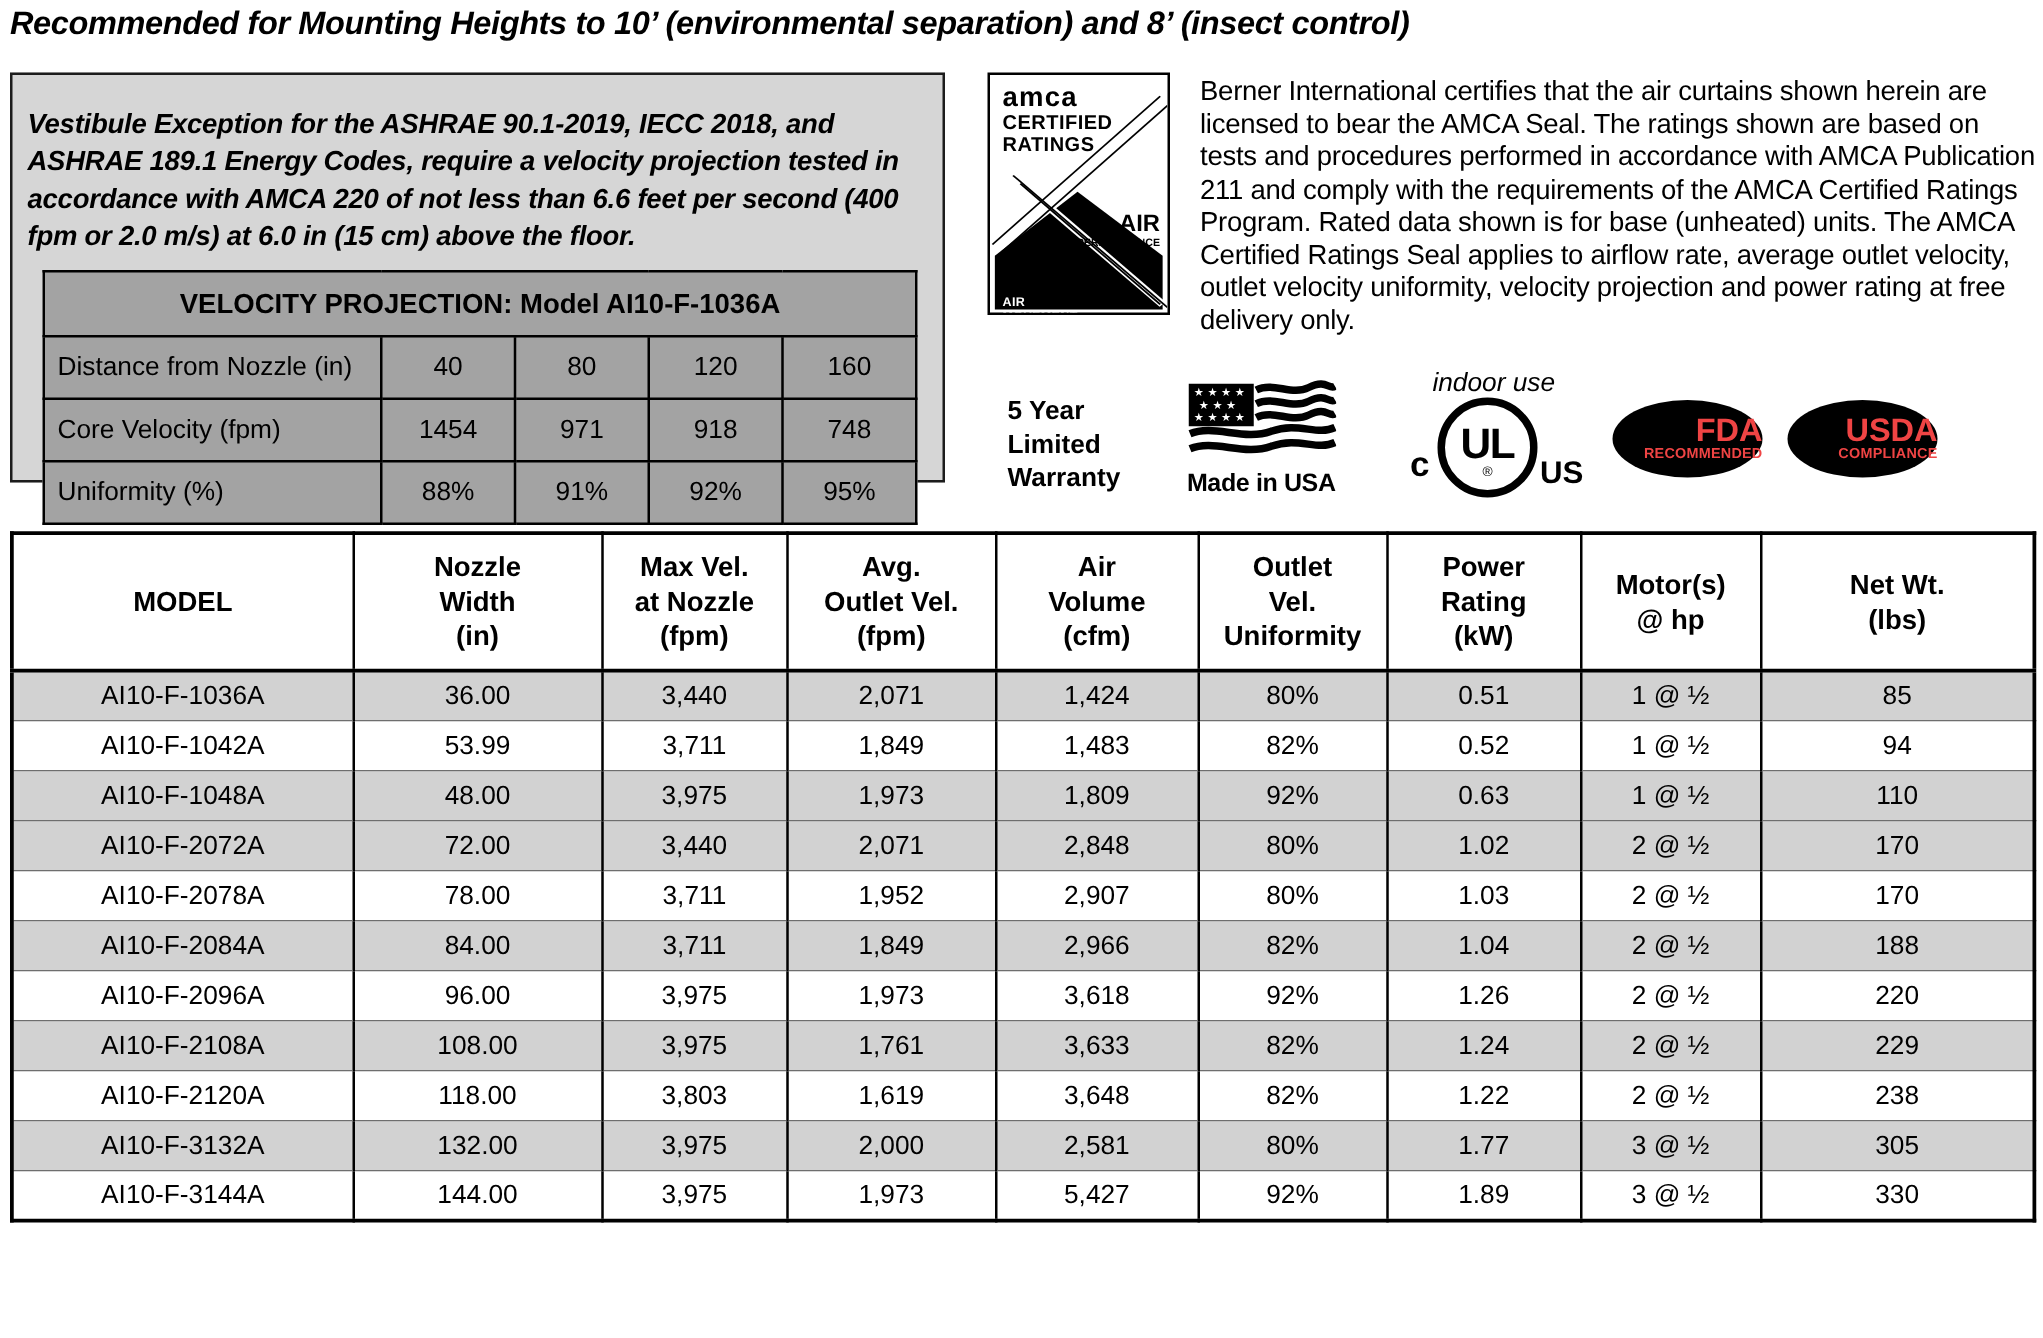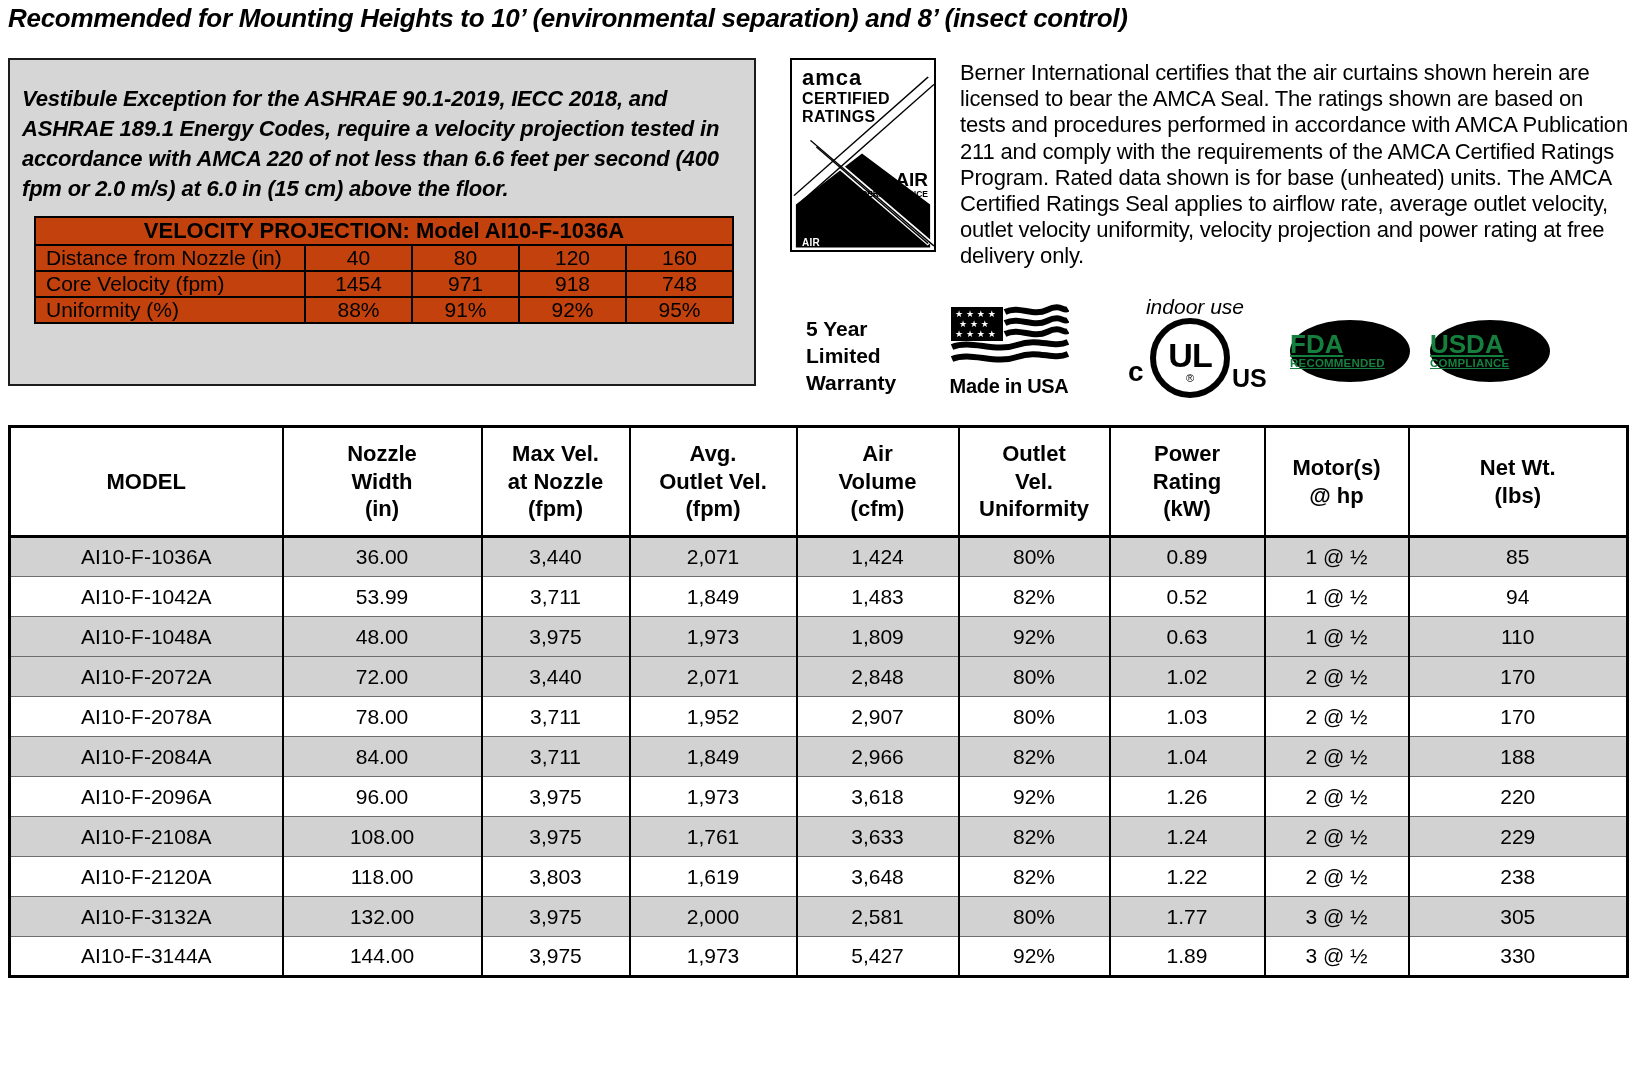--- a/index.html
+++ b/index.html
@@ -6,21 +6,21 @@
   html,body { background:#fff; }
   body { font-family:"Liberation Sans", sans-serif; color:#000; }
   .page { position:relative; width:1634px; height:1070px; background:#fff; overflow:hidden; }
 
   .heading { position:absolute; left:8px; top:3px; font-size:26px; font-weight:bold; font-style:italic; letter-spacing:-0.3px; }
 
   
   .vest-box { position:absolute; left:8px; top:58px; width:748px; height:328px; background:#d6d6d6; border:2px solid #1c1c1c; }
   .vest-text { position:absolute; left:12px; top:24px; width:706px; font-size:22px; font-weight:bold; font-style:italic; line-height:1.36; letter-spacing:-0.2px; }
   .vel-table { position:absolute; left:24px; top:156px; width:698px; border-collapse:collapse; background:#fff; table-layout:fixed; }
-  .vel-table td { border:2px solid #000; font-size:21px; height:24px; text-align:center; padding:0 6px; background:#c2410c; }
+  .vel-table td { border:2px solid #000; font-size:21px; height:24px; text-align:center; padding:12px 6px; background:#a3a3a3; }
   .vel-title td { font-weight:bold; font-size:22px; }
   .vel-label { text-align:left !important; padding-left:10px !important; }
 
   
   .amca-seal { position:absolute; left:790px; top:58px; width:146px; height:194px; border:2px solid #000; background:#fff; overflow:hidden; }
   .amca-seal svg { position:absolute; left:0; top:0; width:100%; height:100%; }
   .amca-brand { position:absolute; left:10px; top:5px; font-size:22px; font-weight:bold; letter-spacing:1px; }
   .amca-cert  { position:absolute; left:10px; top:30px; font-size:16px; font-weight:bold; letter-spacing:0.4px; }
   .amca-rate  { position:absolute; left:10px; top:48px; font-size:16px; font-weight:bold; letter-spacing:0.4px; }
   .amca-airblock { position:absolute; right:6px; top:110px; text-align:right; }
@@ -35,21 +35,21 @@
   .warranty { position:absolute; left:806px; top:316px; width:110px; text-align:left; font-size:21px; font-weight:bold; line-height:1.28; white-space:pre-line; }
   .usa-wrap { position:absolute; left:948px; top:303px; width:122px; text-align:center; }
   .usa-label { font-size:20px; font-weight:bold; margin-top:2px; letter-spacing:-0.3px; }
   .indoor { position:absolute; left:1120px; top:295px; width:150px; text-align:center; font-size:21px; font-style:italic; }
   .ul-wrap { position:absolute; left:1120px; top:318px; width:150px; height:88px; }
   .ul-circle { position:absolute; left:30px; top:0px; width:80px; height:80px; border:6px solid #000; border-radius:50%; background:#fff; }
   .ul-letters { position:absolute; left:0; top:12px; width:100%; text-align:center; font-size:34px; font-weight:bold; letter-spacing:-1px; }
   .ul-r { position:absolute; left:0; top:48px; width:100%; text-align:center; font-size:11px; }
   .ul-c  { position:absolute; left:8px;  top:38px; font-size:28px; font-weight:bold; }
   .ul-us { position:absolute; left:112px; top:46px; font-size:25px; font-weight:bold; }
-  .oval { position:absolute; top:320px; width:120px; height:62px; background:#000; border-radius:50%; color:#15803d; text-align:left;text-decoration:underline; }
+  .oval { position:absolute; top:320px; width:120px; height:62px; background:#000; border-radius:50%; color:#ef4444; text-align:right; }
   .oval-fda  { left:1290px; }
   .oval-usda { left:1430px; }
   .oval .big { font-size:26px; font-weight:bold; line-height:1; margin-top:11px; }
   .oval .small { font-size:11.5px; font-weight:bold; line-height:1.1; letter-spacing:0.2px; }
 
   
   .spec-table { position:absolute; left:8px; top:425px; width:1618px; border-collapse:collapse; table-layout:fixed; border:3px solid #000; }
   .spec-table th { font-size:22px; font-weight:bold; text-align:center; vertical-align:middle; height:110px; white-space:pre-line; line-height:1.27; border-right:2px solid #000; background:#fff; }
   .spec-table thead tr { border-bottom:3px solid #000; }
   .spec-table td { font-size:21px; text-align:center; vertical-align:middle; height:40px; border-right:2px solid #000; border-top:1px solid #6e6e6e; background:#fff; }
@@ -214,21 +214,21 @@
         </tr>
     </thead>
     <tbody>
         <tr class="shaded">
           <td>AI10-F-1036A</td>
           <td>36.00</td>
           <td>3,440</td>
           <td>2,071</td>
           <td>1,424</td>
           <td>80%</td>
-          <td>0.89</td>
+          <td>0.51</td>
           <td>1 @ ½</td>
           <td>85</td>
         </tr>
         <tr>
           <td>AI10-F-1042A</td>
           <td>53.99</td>
           <td>3,711</td>
           <td>1,849</td>
           <td>1,483</td>
           <td>82%</td>

